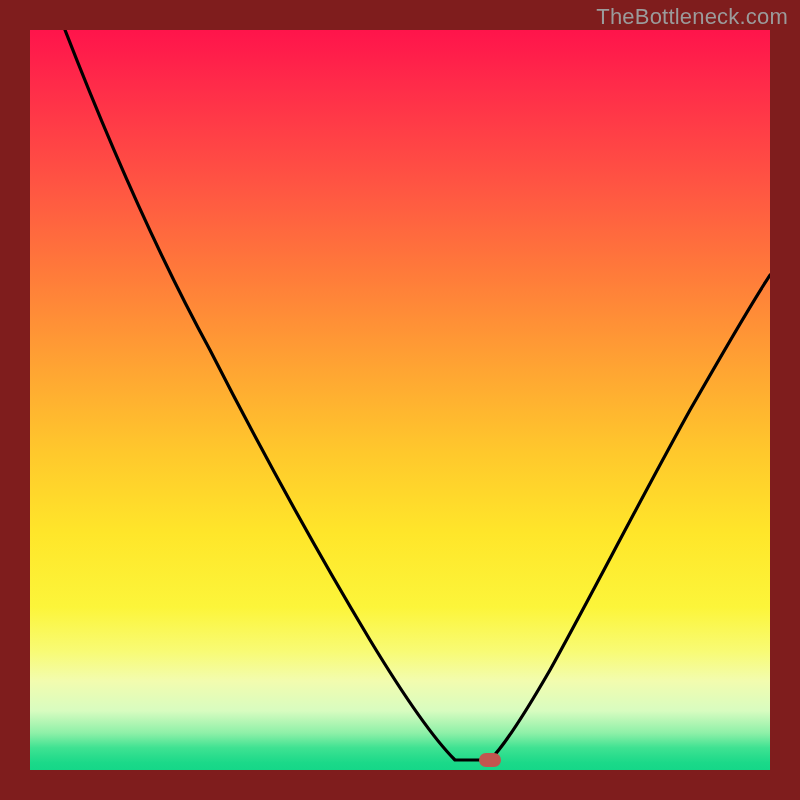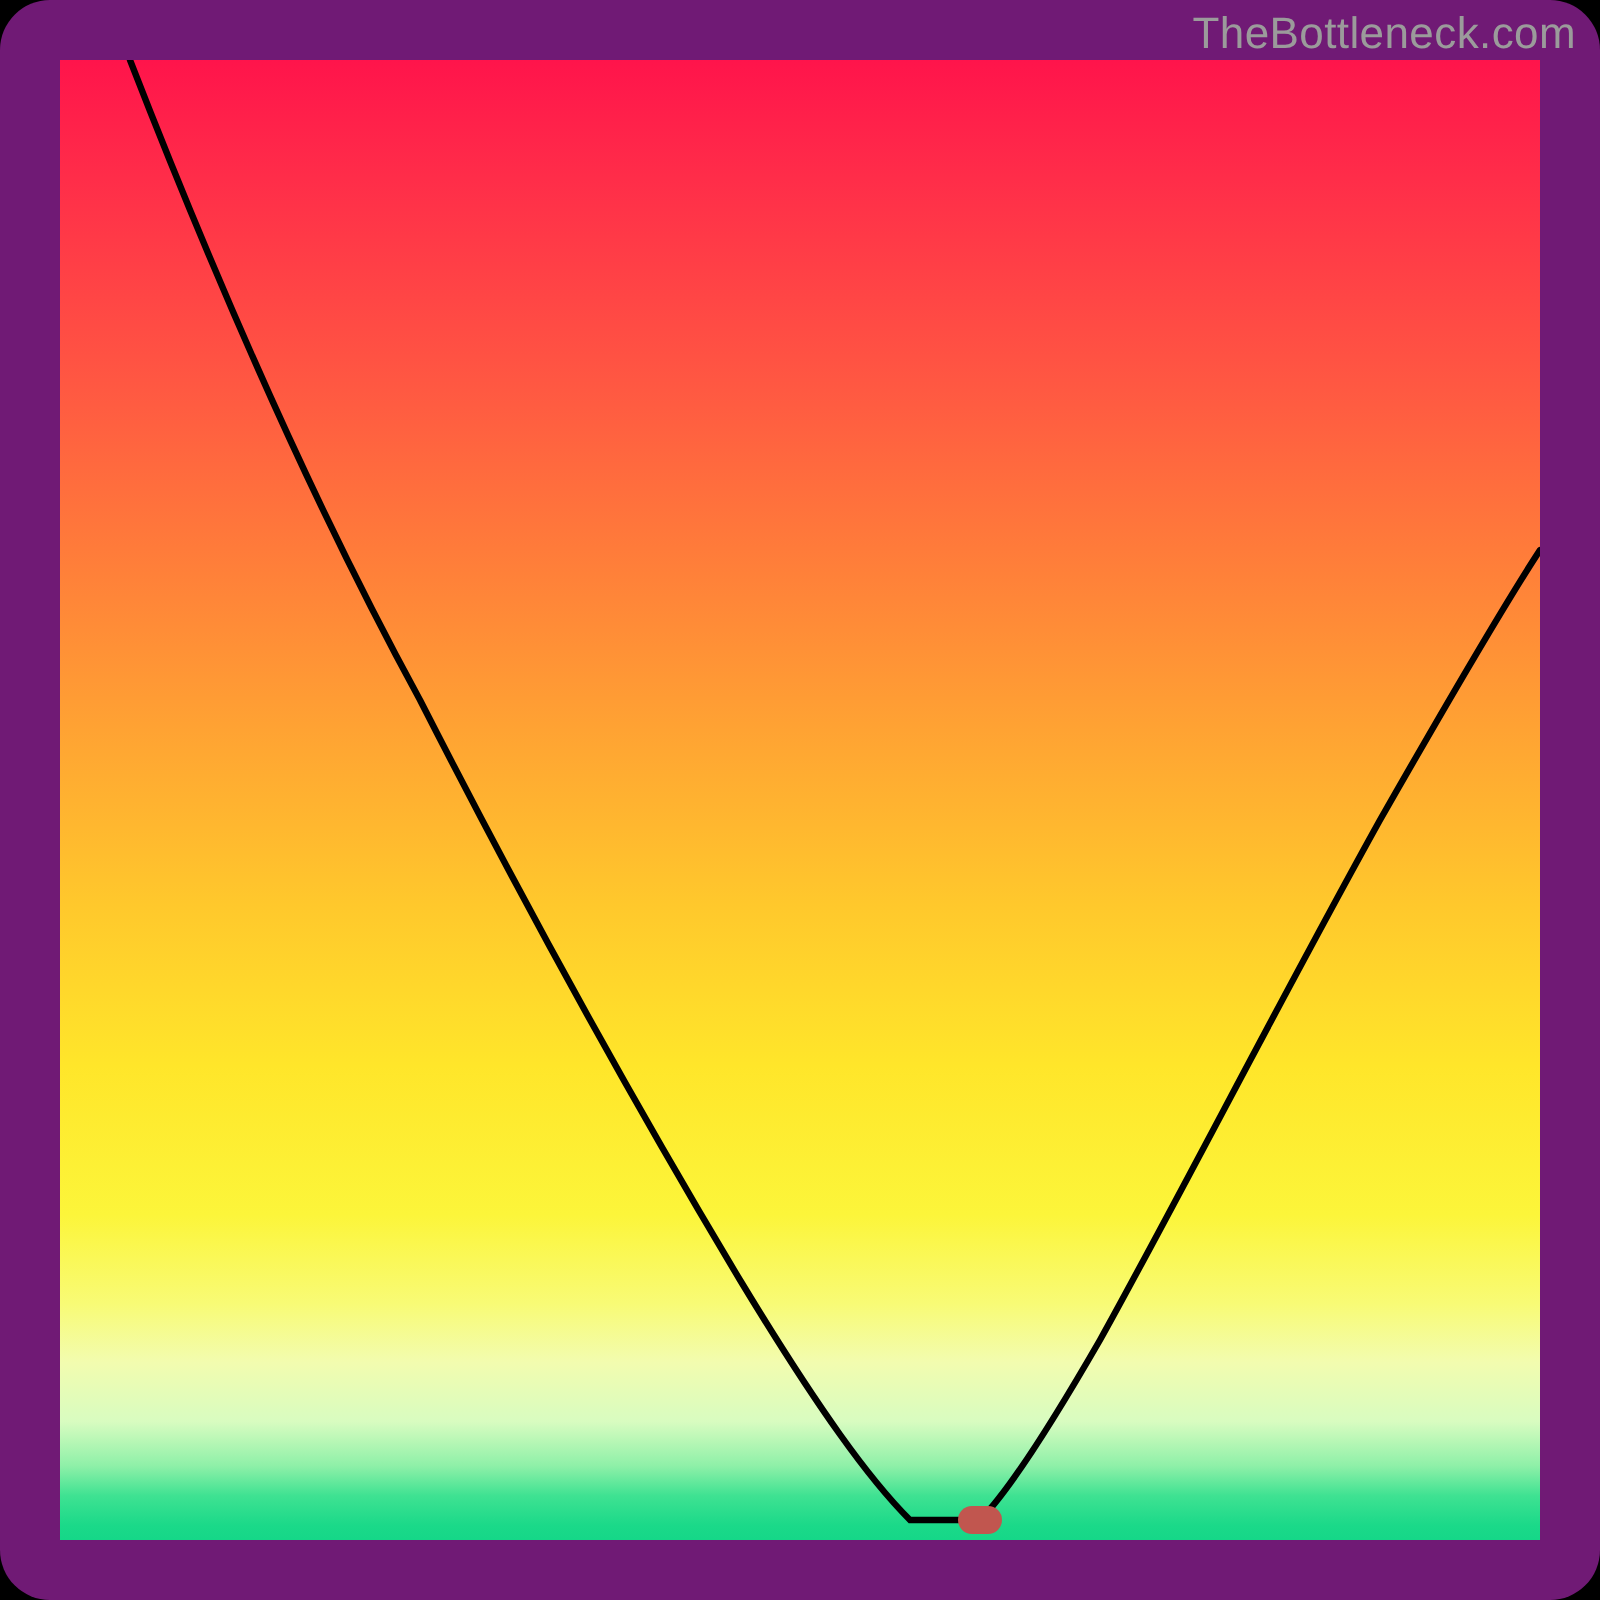--- a/index.html
+++ b/index.html
@@ -10,22 +10,21 @@
     background: #000;
     overflow: hidden;
     font-family: Arial, Helvetica, sans-serif;
   }
   .frame {
     position: absolute;
     top: 0;
     left: 0;
     width: 800px;
     height: 800px;
-    background: #701a75;
-    border-radius: 25px;
+    background: #7f1d1d;
   }
   .plot {
     position: absolute;
     top: 30px;
     left: 30px;
     width: 740px;
     height: 740px;
     background: linear-gradient(
       to bottom,
       #ff144b 0%,

